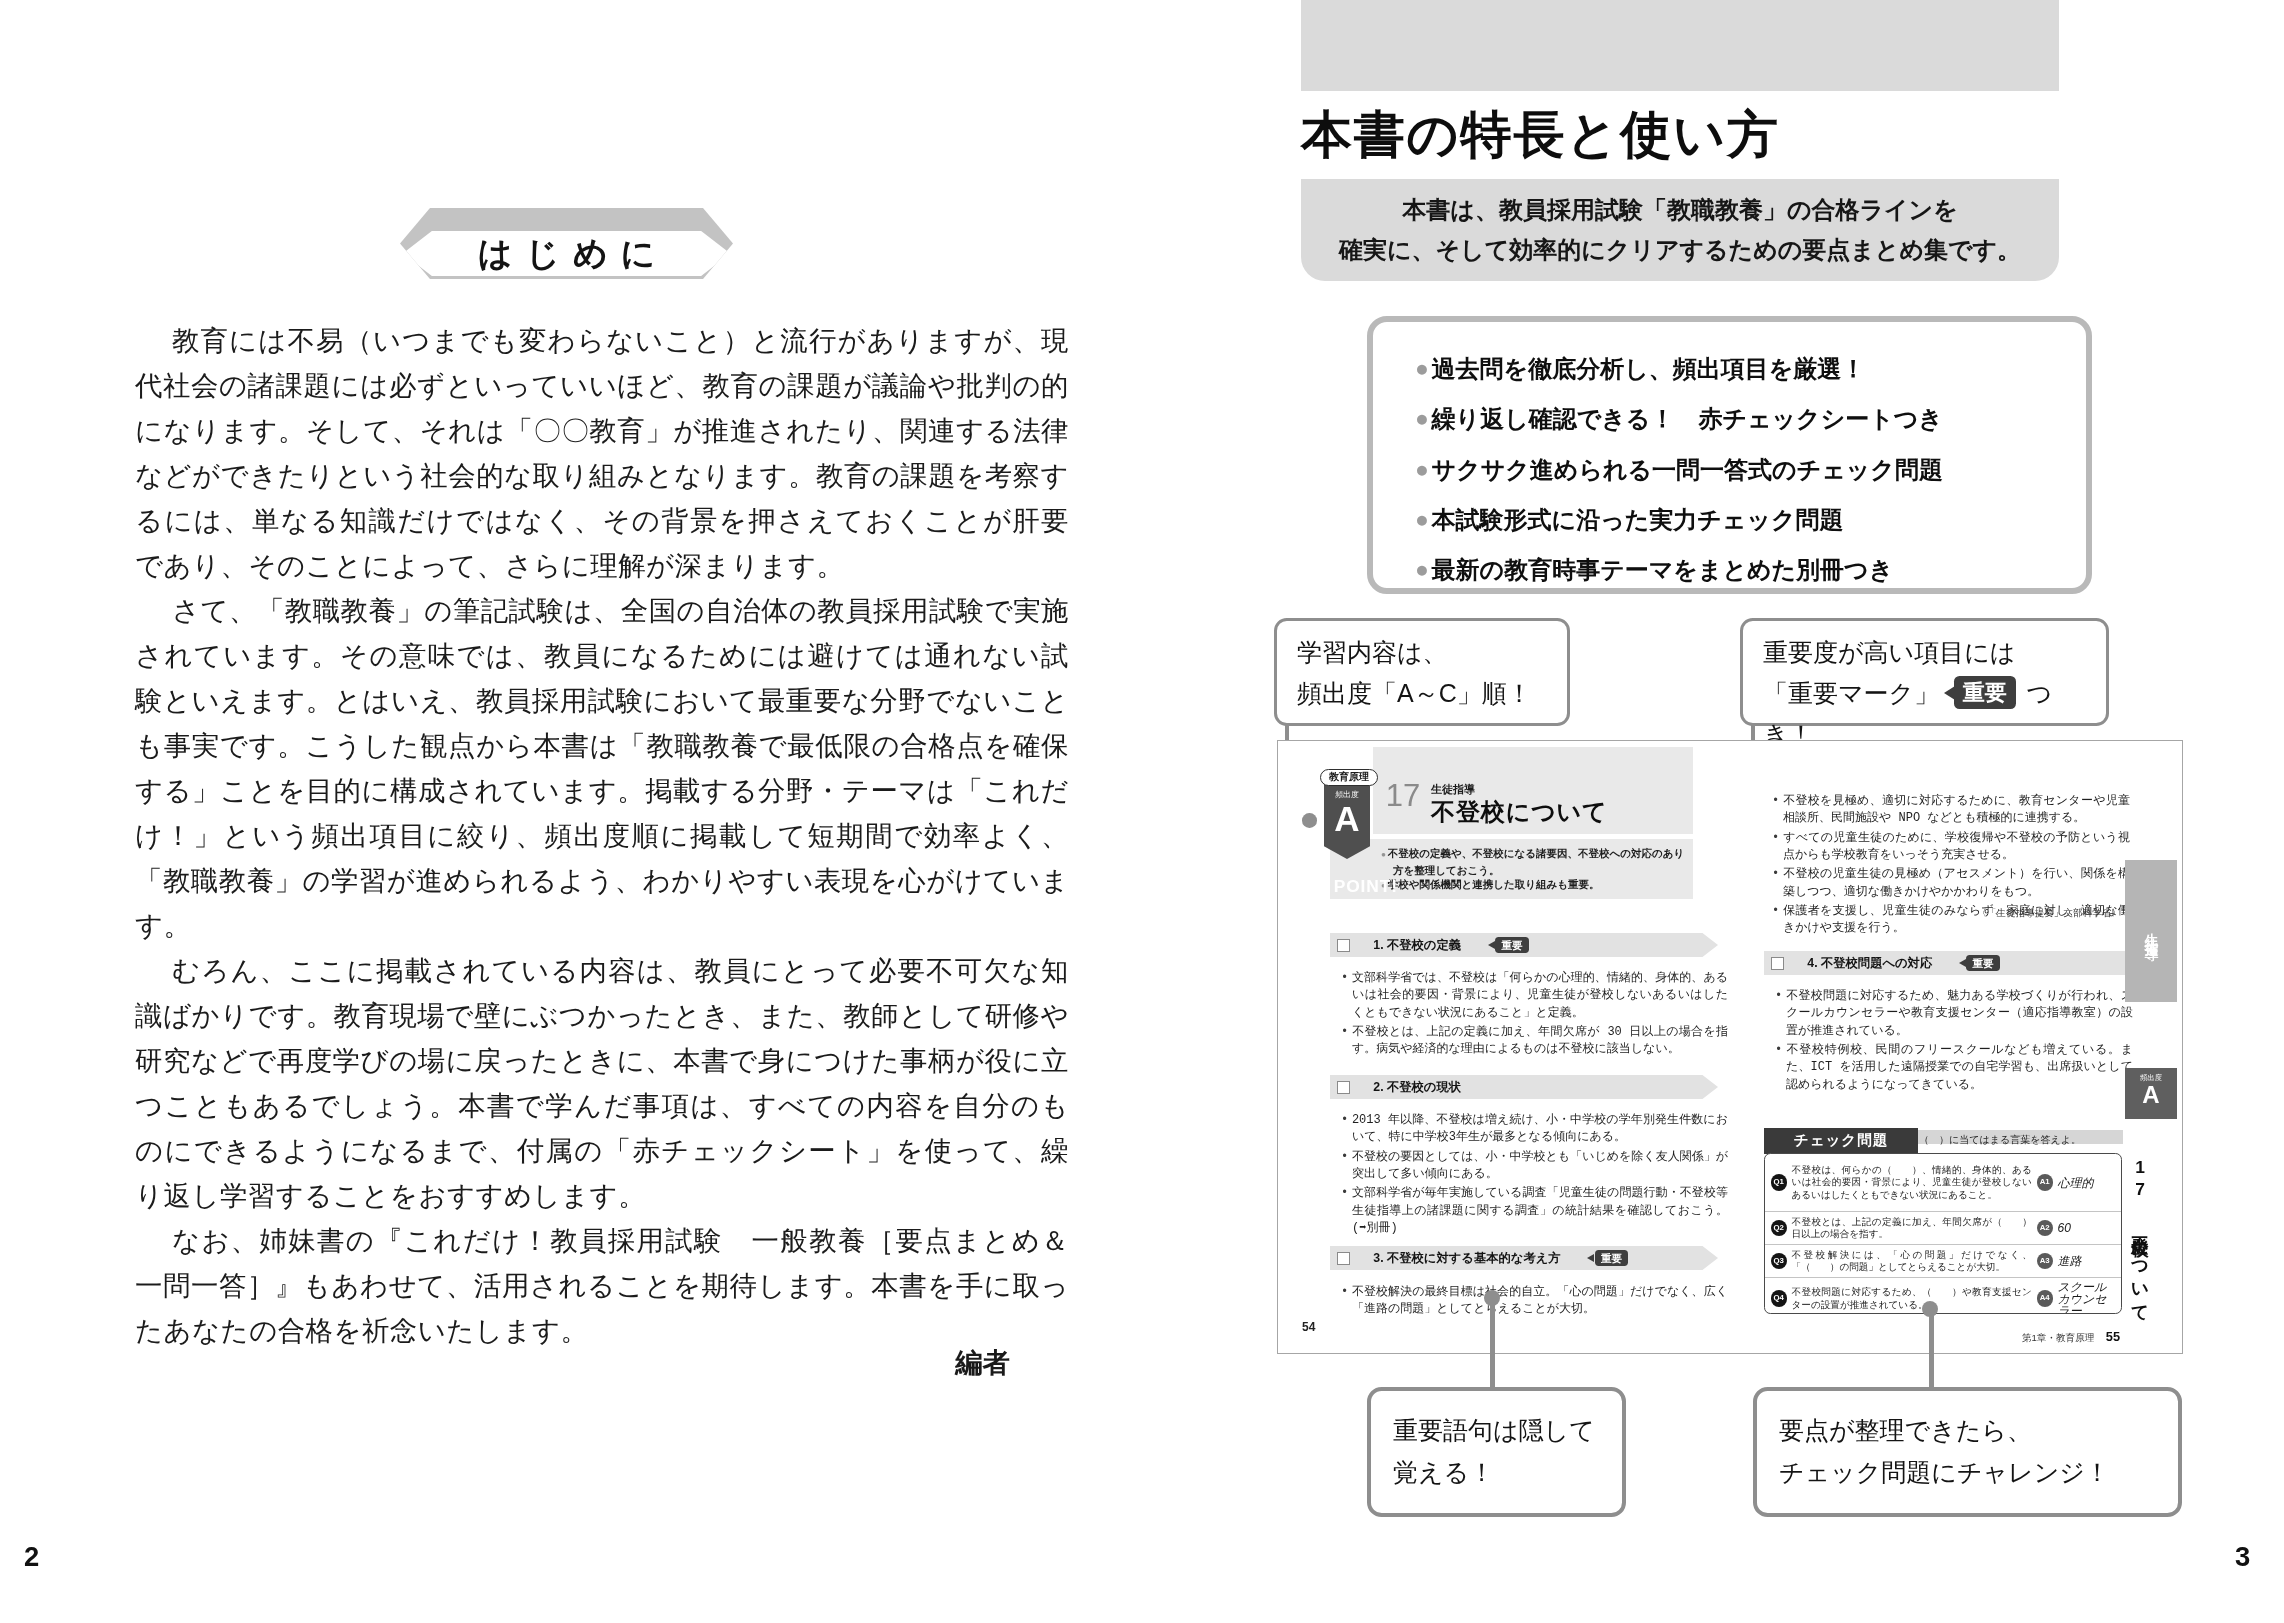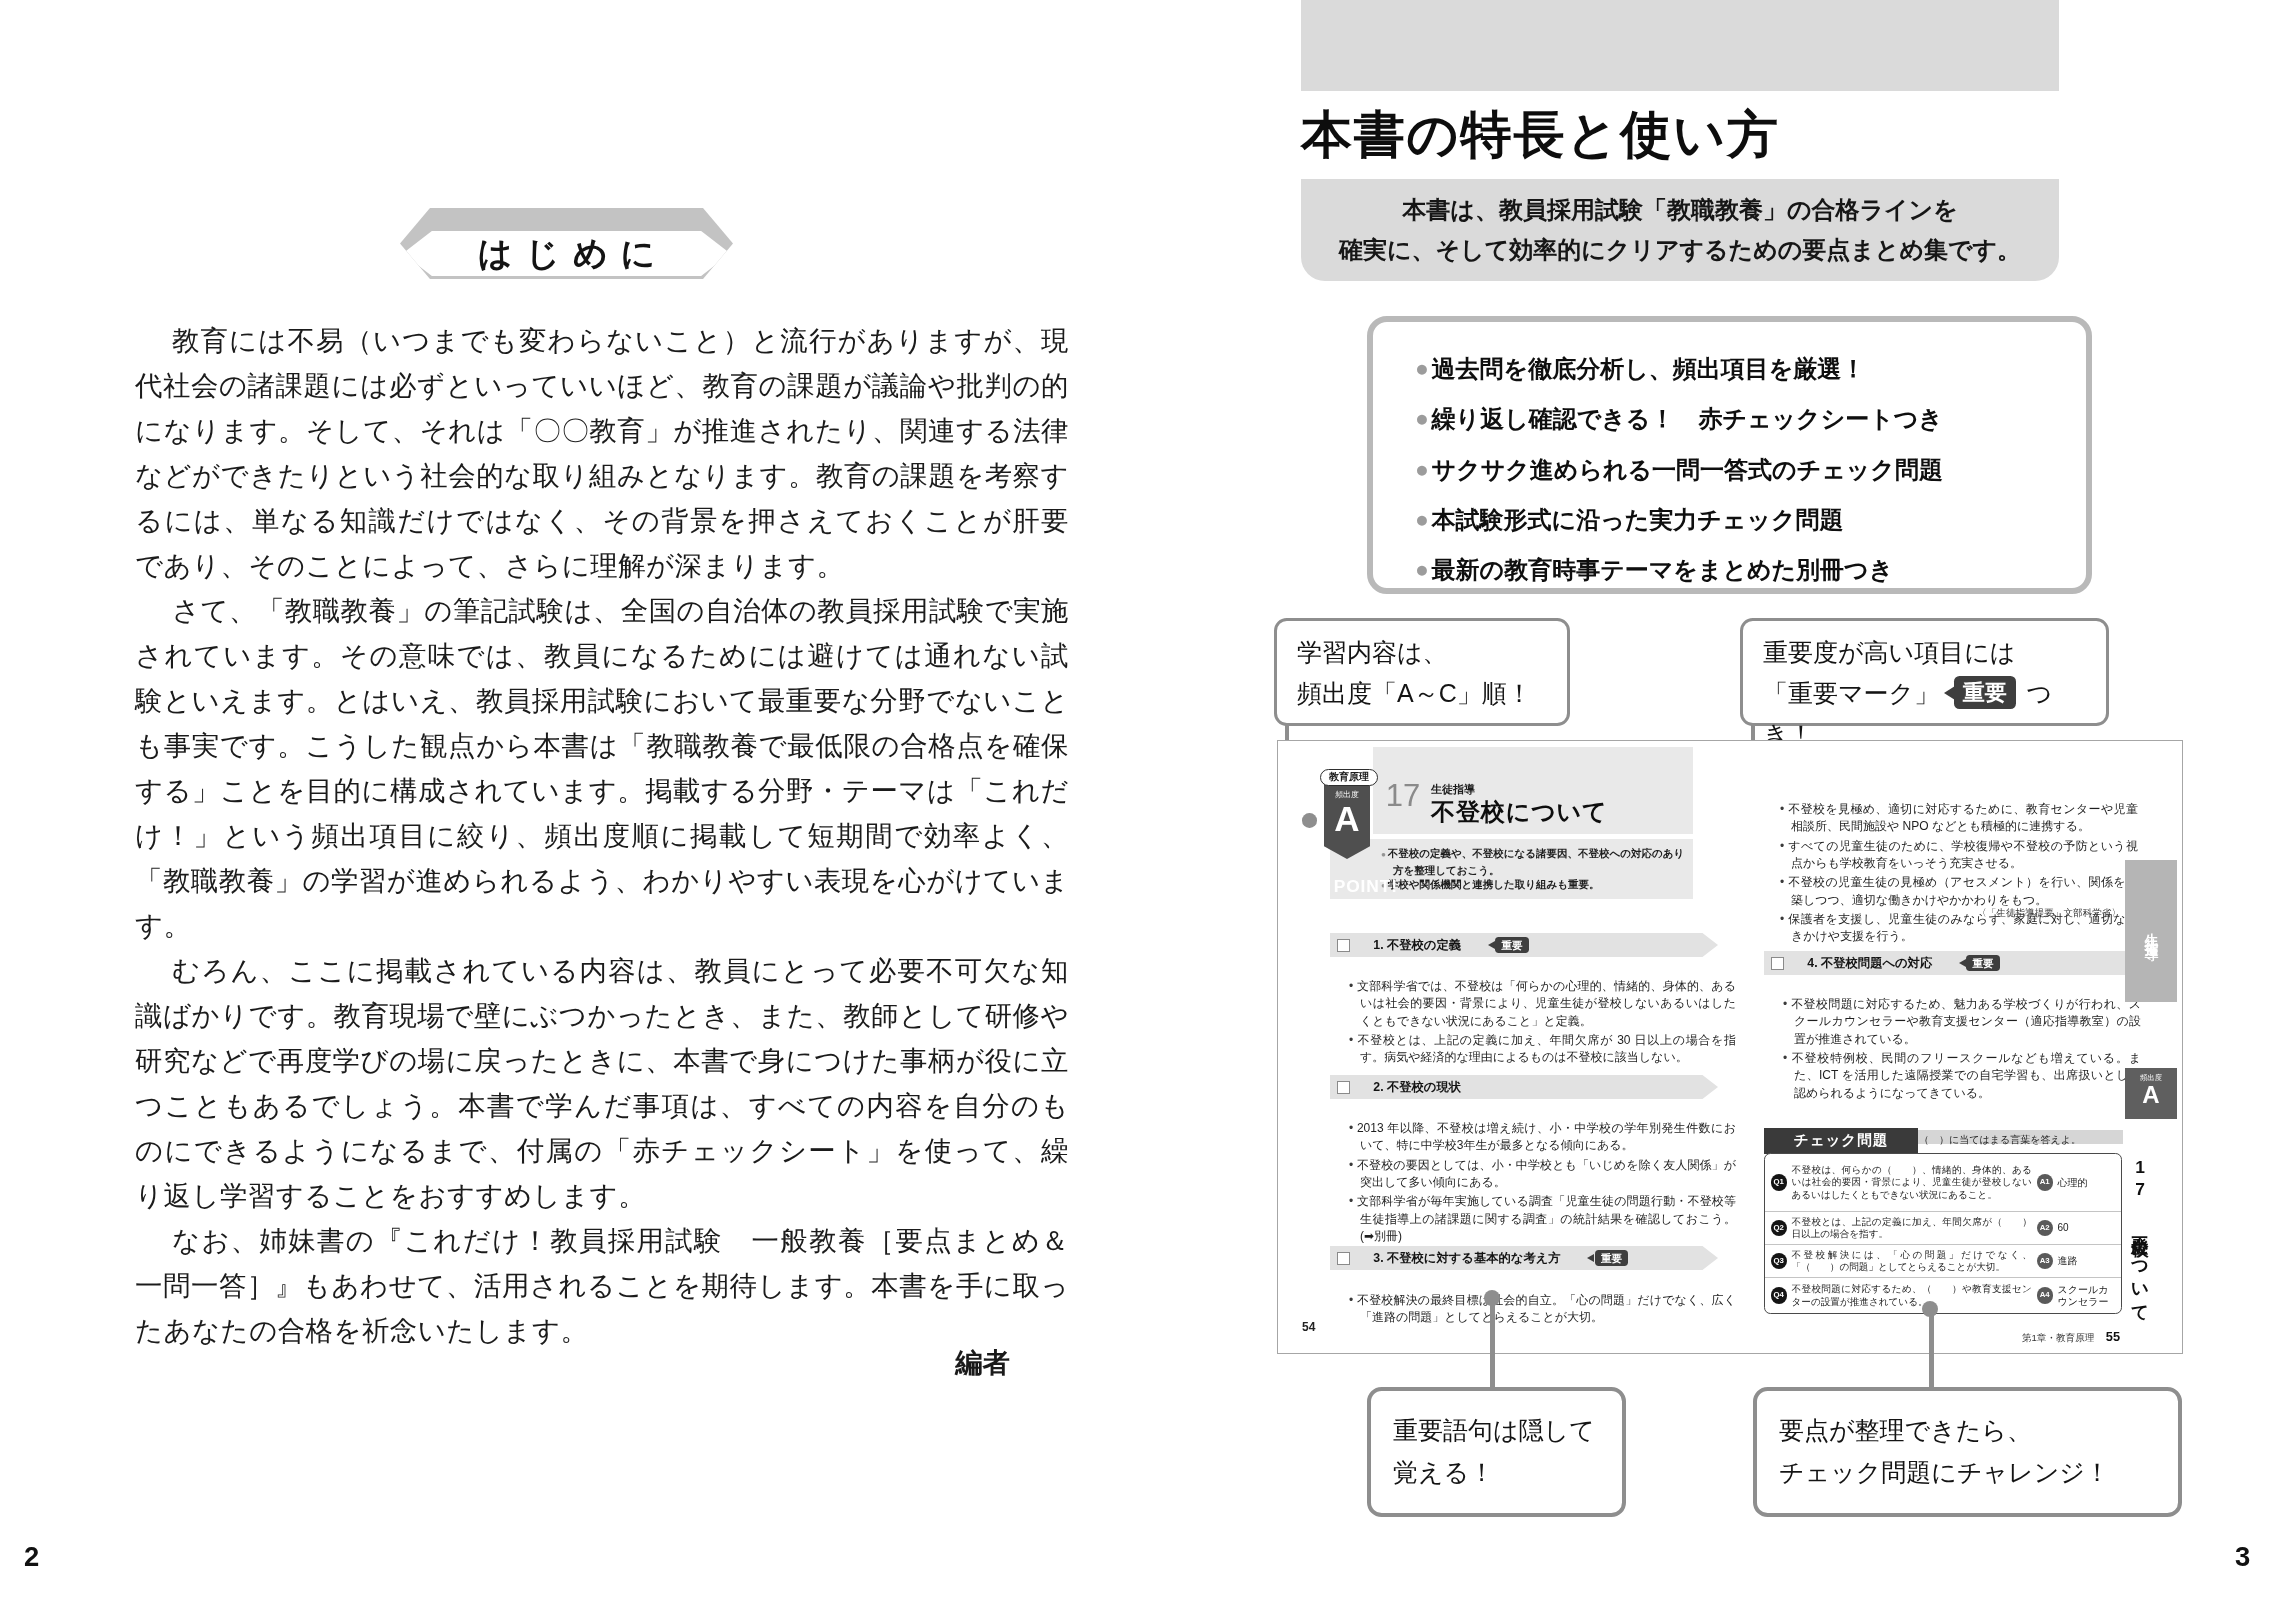--- a/index.html
+++ b/index.html
@@ -115,21 +115,21 @@
   .m-banner .chk{width:11px;height:11px;background:#fff;border:1.4px solid #8a8a8a;display:inline-block;}
   .m-banner .btitle{font-size:12.3px;font-weight:800;color:#141414;}
   .mini-imp{
     display:inline-block;background:#3e3e3e;color:#fff;font-size:10.5px;font-weight:700;
     line-height:16.4px;padding:0 6.4px;border-radius:3.7px;margin-left:11px;position:relative;
   }
   .mini-imp::before{
     content:"";position:absolute;left:-7.3px;top:50%;transform:translateY(-50%);
     border-top:4.6px solid transparent;border-bottom:4.6px solid transparent;border-right:7.3px solid #3e3e3e;
   }
-  .m-list{list-style:none;margin:16px;padding:0;}
+  .m-list{list-style:none;margin:8px;padding:0;font-family:Liberation Mono, monospace;}
   .m-list li{
     font-size:12px;line-height:17.4px;color:#1f1f1f;text-align:justify;
     padding-left:11px;text-indent:-11px;margin-bottom:1.8px;
   }
   .m-list li::before{content:"•";color:#3a3a3a;margin-right:3.7px;}
   .m-pn{font-size:12px;font-weight:700;color:#222;}
   .m-source{font-size:9.6px;color:#333;text-align:right;}
   .chk-head{
     left:486px;top:387px;width:154px;height:25.6px;background:#3a3a3a;color:#fff;
     font-size:14.6px;font-weight:800;text-align:center;line-height:25.6px;letter-spacing:0.9px;
@@ -142,21 +142,21 @@
     left:486px;top:412px;width:358px;height:161px;box-sizing:border-box;background:#fff;
     border:1.8px solid #4a4a4a;border-radius:6.4px;overflow:hidden;
   }
   .qa-row{display:flex;align-items:center;gap:4.6px;padding:2.7px 5.5px;border-bottom:0.9px solid #c4c4c4;box-sizing:border-box;}
   .qa-row:last-child{border-bottom:none;}
   .qa-row .qc{flex:0 0 16.4px;height:16.4px;border-radius:50%;background:#141414;color:#fff;
     font-size:7.8px;font-weight:700;text-align:center;line-height:16.4px;}
   .qa-row .qt{flex:1;font-size:9.6px;line-height:12.3px;color:#222;text-align:justify;}
   .qa-row .ac{flex:0 0 16.4px;height:16.4px;border-radius:50%;background:#5a5a5a;color:#fff;
     font-size:7.8px;font-weight:700;text-align:center;line-height:16.4px;}
-  .qa-row .at{flex:0 0 58px;font-size:10px;line-height:12px;color:#1a1a1a;}
+  .qa-row .at{flex:0 0 58px;font-size:12px;line-height:12px;color:#1a1a1a;font-style:italic;}
   .m-footer{left:486px;top:587px;width:356px;text-align:right;}
   .m-footer .fch{font-size:9.6px;color:#333;}
   .m-footer .fpn{font-size:12.8px;font-weight:800;color:#111;margin-left:7.3px;}
   .vtext{writing-mode:vertical-rl;text-orientation:upright;}
   .tab-gray{
     left:847px;top:119px;width:52px;height:142px;background:#b5b5b5;color:#fff;
     display:flex;align-items:center;justify-content:center;
     font-size:13.7px;font-weight:700;letter-spacing:4.6px;
   }
   .tab-a{

